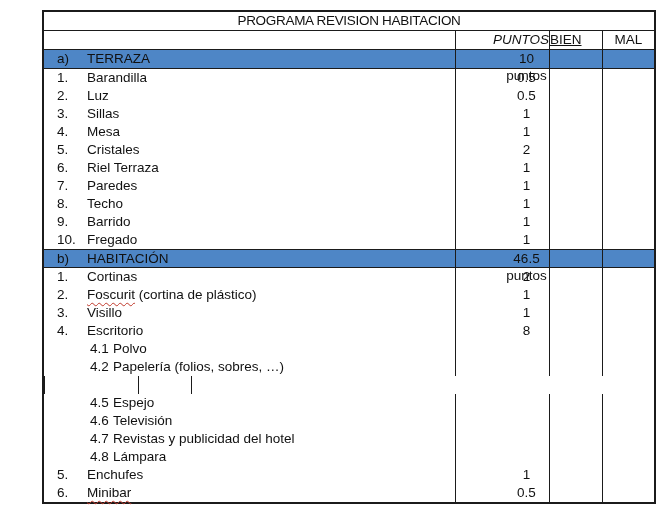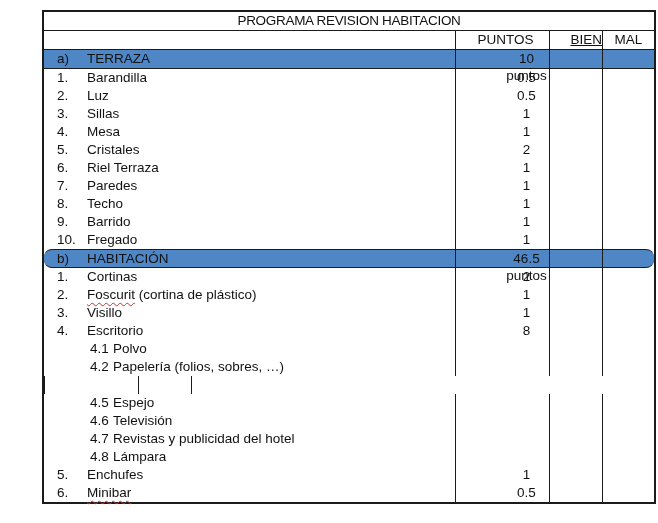--- a/index.html
+++ b/index.html
@@ -22,30 +22,30 @@
   .row{box-sizing:border-box;}
   .title-row{
     height:19px;border-bottom:1px solid var(--border);
     text-align:center;font-size:13.5px;line-height:17px;letter-spacing:-0.3px;
   }
   .grid{display:flex;}
   .header-row{height:19px;border-bottom:1px solid var(--border);}
   .c{box-sizing:border-box;font-size:13.5px;line-height:18px;}
   .c.item{width:411px;}
   .c.pts {width:94px;border-left:1px solid var(--border);text-align:center;padding-left:48px;}
-  .c.bien{width:53px;border-left:1px solid var(--border);text-align:right;text-decoration:underline;}
+  .c.bien{width:53px;border-left:1px solid var(--border);text-align:left;text-decoration:underline;}
   .c.mal {width:52px;border-left:1px solid var(--border);text-align:center;}
   .header-row .c{line-height:17px;}
-  .header-row .c.pts{text-align:center;padding-left:6px;}
+  .header-row .c.pts{text-align:right;padding-left:6px;font-style:italic;}
   .section-row{
     height:19px;background:var(--blue);
     border-bottom:1px solid var(--border);
   }
   .section-row .c{line-height:17px;}
-  .section-row.bt{border-top:1px solid var(--border);border-radius:8px;}
+  .section-row.bt{border-top:1px solid var(--border);}
   .irow{height:18px;}
   .num{display:inline-block;margin-left:13px;width:30px;}
   .num.sub{margin-left:46px;width:23px;}
   .squiggle{
     text-decoration-line:underline;
     text-decoration-style:wavy;
     text-decoration-color:var(--squiggle);
     text-decoration-thickness:1px;
     text-underline-offset:3px;
   }

